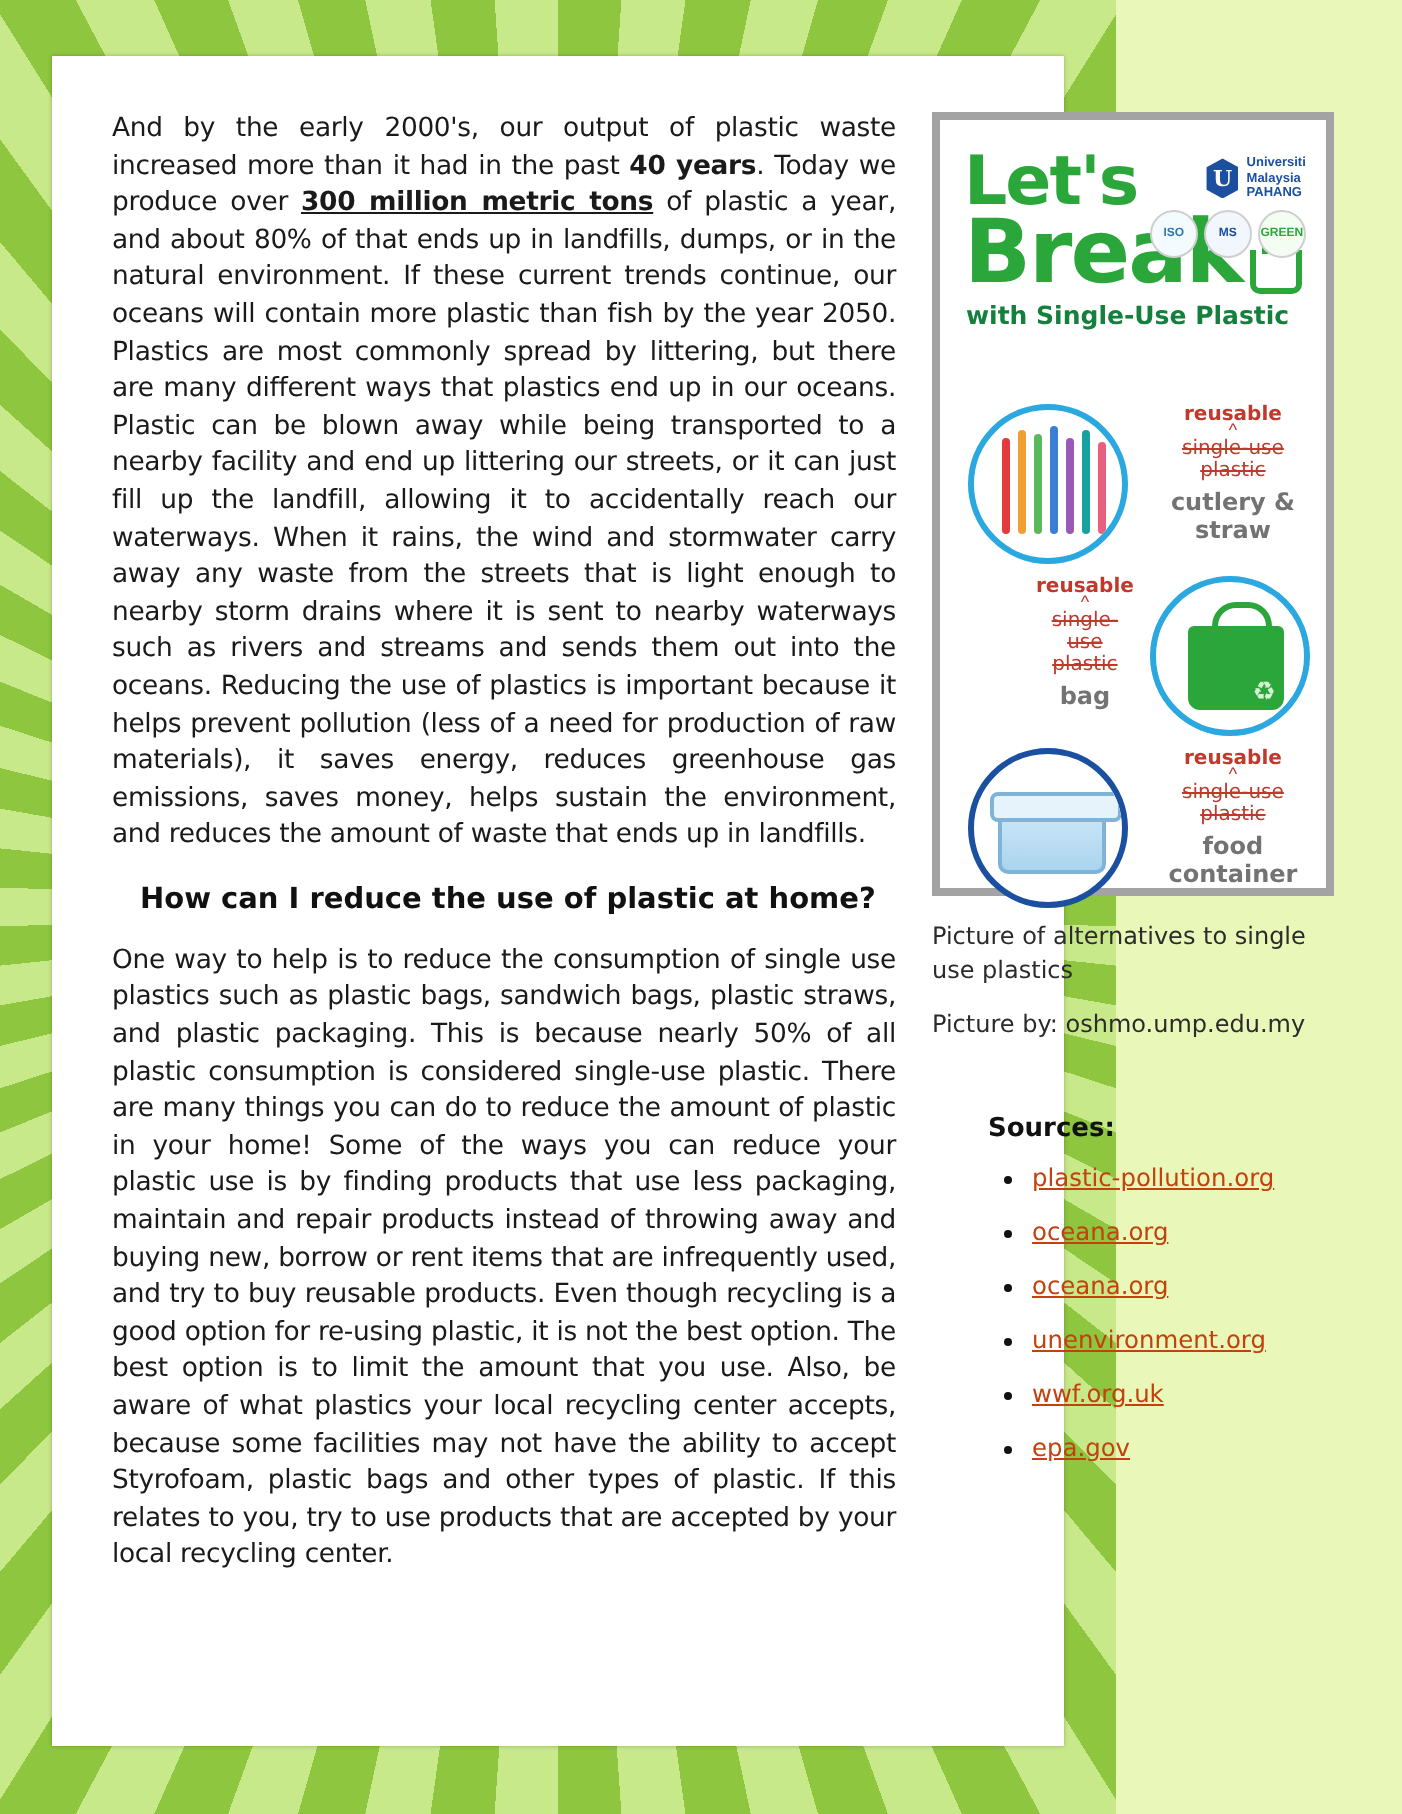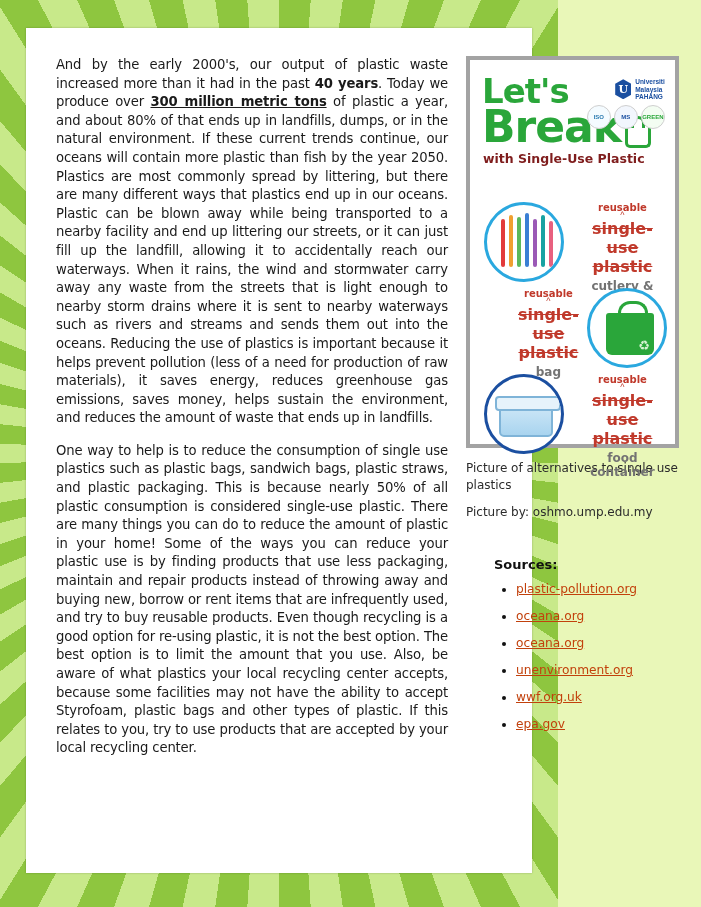--- a/index.html
+++ b/index.html
@@ -102,21 +102,21 @@
   }
   .bag-u .handle {
     position:absolute; left:8px; top:-2px; width:14px; height:12px;
     border: 3px solid #2aa63a; border-bottom: none;
     border-radius: 8px 8px 0 0;
   }
   .tagline {
     font-family: "DejaVu Sans", sans-serif;
     font-size: 12.5px;
     font-weight: bold;
-    color: #7f1d1d;
+    color: #15803d;
     margin: 3px 0 0 5px;
   }
   .logos {
     position: absolute;
     right: 2px; top: 4px;
     width: 110px;
     text-align: right;
   }
   .ump {
     display: inline-flex;
@@ -177,21 +177,21 @@
   }
   .item.bag .labels { margin-left: 10px; text-align: center; }
   .reusable {
     font-family: "DejaVu Sans", sans-serif;
     color: #c0392b; font-size: 10px; font-weight: bold;
     margin-bottom: -2px;
   }
   .caret { color:#c0392b; font-size: 9px; line-height: 8px; }
   .strike {
     font-family: "DejaVu Sans", sans-serif;
-    color: #c0392b; font-size: 16px; font-weight: bold;
+    color: #c0392b; font-size: 10px; font-weight: normal;
     text-decoration: line-through;
   }
   .itemname {
     font-family: "DejaVu Sans", sans-serif;
     font-size: 12px; font-weight: bold; color: #737373;
     margin-top: 3px;
   }
   
   .cutlery { position:absolute; inset:0; }
   .cut {
@@ -252,20 +252,21 @@
 </style>
 </head>
 <body>
 
 <div class="page">
   <div class="sheet">
 
     <div class="col-left">
       <p class="body"><span>And by the early 2000's, our output of plastic waste increased more than it had in the past </span><span class="bold">40 years</span><span>.  Today we produce over </span><span class="u">300 million metric tons</span><span> of plastic a year, and about 80% of that ends up in landfills, dumps, or in the natural environment.  If these current trends continue, our oceans will contain more plastic than fish by the year 2050.  Plastics are most commonly spread by littering, but there are many different ways that plastics end up in our oceans.  Plastic can be blown away while being transported to a nearby facility and end up littering our streets, or it can just fill up the landfill, allowing it to accidentally reach our waterways.  When it rains, the wind and stormwater carry away any waste from the streets that is light enough to nearby storm drains where it is sent to nearby waterways such as rivers and streams and sends them out into the oceans.  Reducing the use of plastics is important because it helps prevent pollution (less of a need for production of raw materials), it saves energy, reduces greenhouse gas emissions, saves money, helps sustain the environment, and reduces the amount of waste that ends up in landfills.</span></p>
 
+      <h2 class="subhead">How can I reduce the use of plastic at home?</h2>
 
       <p class="body">One way to help is to reduce the consumption of single use plastics such as plastic bags, sandwich bags, plastic straws, and plastic packaging.  This is because nearly 50% of all plastic consumption is considered single-use plastic.  There are many things you can do to reduce the amount of plastic in your home! Some of the ways you can reduce your plastic use is by finding products that use less packaging, maintain and repair products instead of throwing away and buying new, borrow or rent items that are infrequently used, and try to buy reusable products.  Even though recycling is a good option for re-using plastic, it is not the best option.  The best option is to limit the amount that you use.  Also, be aware of what plastics your local recycling center accepts, because some facilities may not have the ability to accept Styrofoam, plastic bags and other types of plastic. If this relates to you, try to use products that are accepted by your local recycling center.</p>
     </div>
 
     <div class="col-right">
 
       <div class="poster">
         <div class="poster-top">
           <div class="lets">Let's</div>
           <div class="breakup"><span>Break</span><span class="bag-u"><span class="handle"></span><span class="bagbody"></span></span></div>

